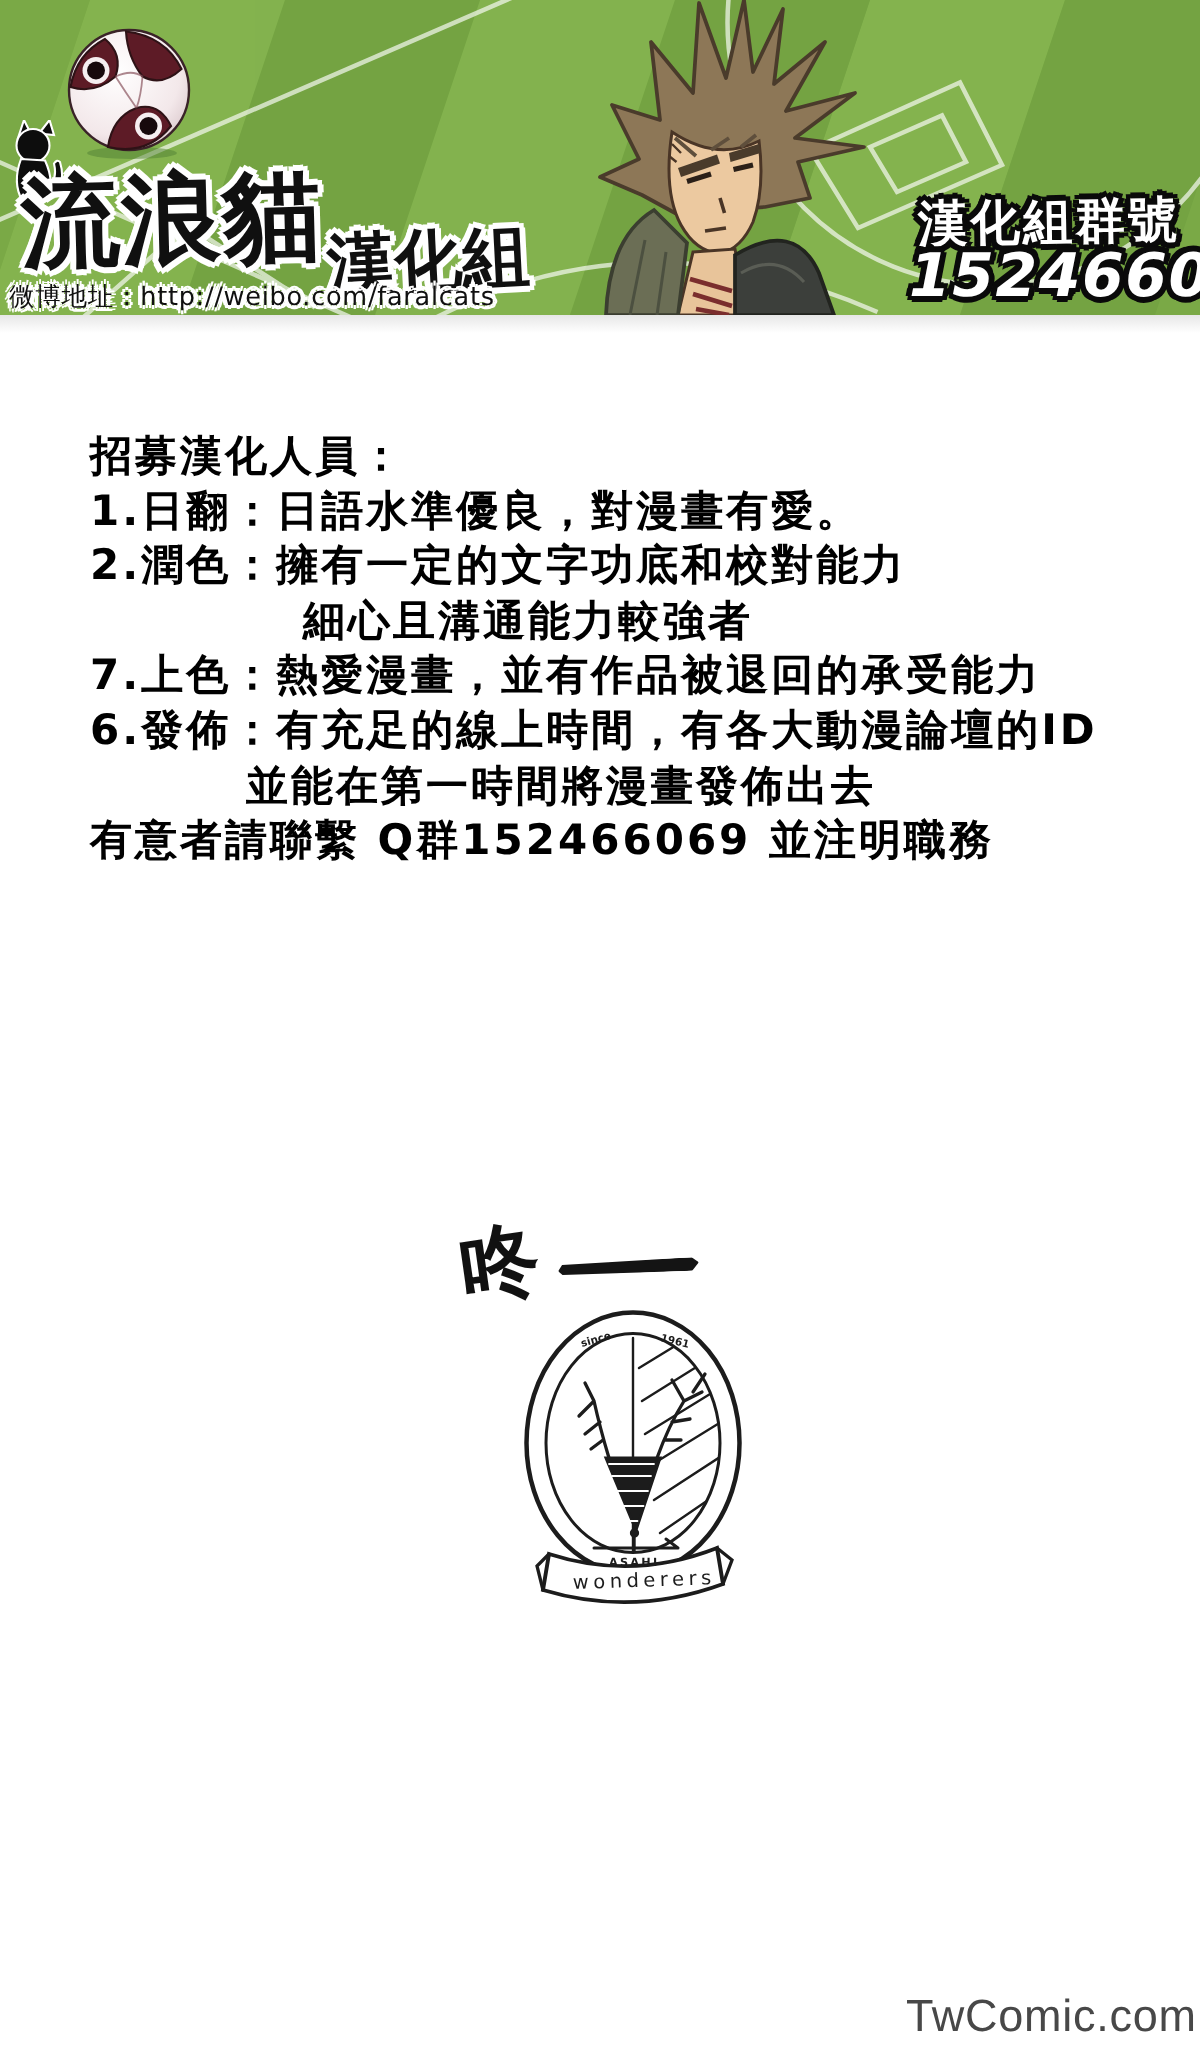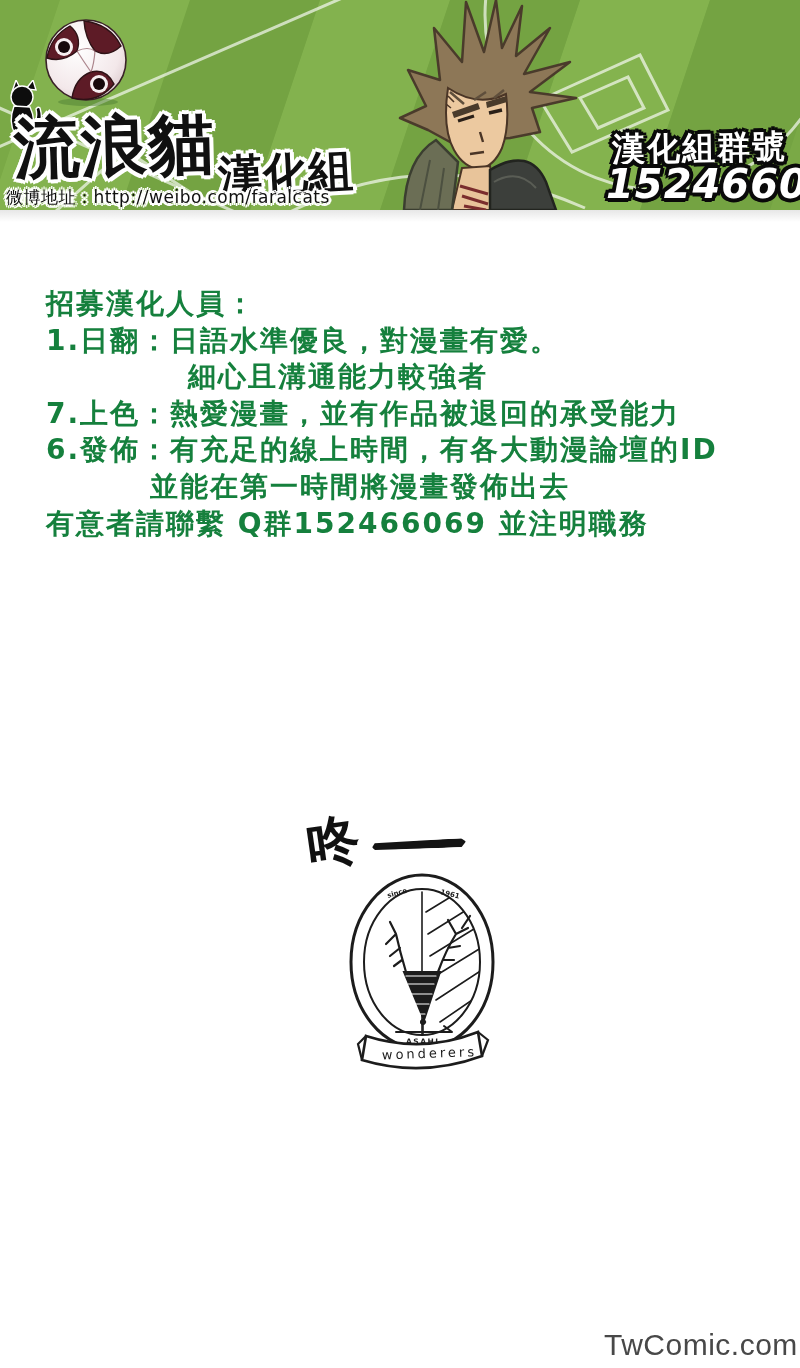--- a/index.html
+++ b/index.html
@@ -34,21 +34,21 @@
   .weibo-line { position:absolute; left:6px; top:186px; font-size:17px; font-weight:400;
     letter-spacing:.5px; white-space:nowrap;
     text-shadow:-2px -2px 0 #fff, 2px -2px 0 #fff, -2px 2px 0 #fff, 2px 2px 0 #fff,
                 -3px 0 0 #fff, 3px 0 0 #fff, 0 -3px 0 #fff, 0 3px 0 #fff; color:#101010;}
   .qq-label  { position:absolute; left:612px; top:126px; font-size:33px; font-weight:900;
     letter-spacing:2px; transform:rotate(-1deg); white-space:nowrap; }
   .qq-number { position:absolute; left:606px; top:161px; font-size:40px; font-weight:900;
     font-style:italic; letter-spacing:1px; white-space:nowrap; }
 
   
-  .recruit { position:absolute; left:46px; top:286px; width:740px; color:#15803d; }
+  .recruit { position:absolute; left:60px; top:286px; width:740px; color:#000000; }
   .recruit .line { font-size:28px; font-weight:700; line-height:36.6px;
     letter-spacing:2px; white-space:nowrap; }
   .indent-a { padding-left:142px; }
   .indent-b { padding-left:104px; }
 
   
   .sfx-char { position:absolute; left:306px; top:806px; font-size:54px; font-weight:900;
     color:#111; transform:rotate(-8deg); }
   .sfx-dash { position:absolute; left:372px; top:840px; width:94px; height:9px; background:#141414;
     transform:rotate(-2.5deg); border-radius:5px;
@@ -154,20 +154,21 @@
     <div class="title-sub outline-white">漢化組</div>
     <div class="weibo-line">微博地址：http://weibo.com/faralcats</div>
     <div class="qq-label outline-black">漢化組群號</div>
     <div class="qq-number outline-black">152466069</div>
   </div>
   <div class="banner-smudge"></div>
 
   <div class="recruit">
     <div class="line">招募漢化人員：</div>
     <div class="line">1.日翻：日語水準優良，對漫畫有愛。</div>
+    <div class="line">2.潤色：擁有一定的文字功底和校對能力</div>
     <div class="line indent-a">細心且溝通能力較強者</div>
     <div class="line">7.上色：熱愛漫畫，並有作品被退回的承受能力</div>
     <div class="line">6.發佈：有充足的線上時間，有各大動漫論壇的ID</div>
     <div class="line indent-b">並能在第一時間將漫畫發佈出去</div>
     <div class="line">有意者請聯繫 Q群152466069  並注明職務</div>
   </div>
 
   <div class="sfx-char">咚</div>
   <div class="sfx-dash"></div>
 

